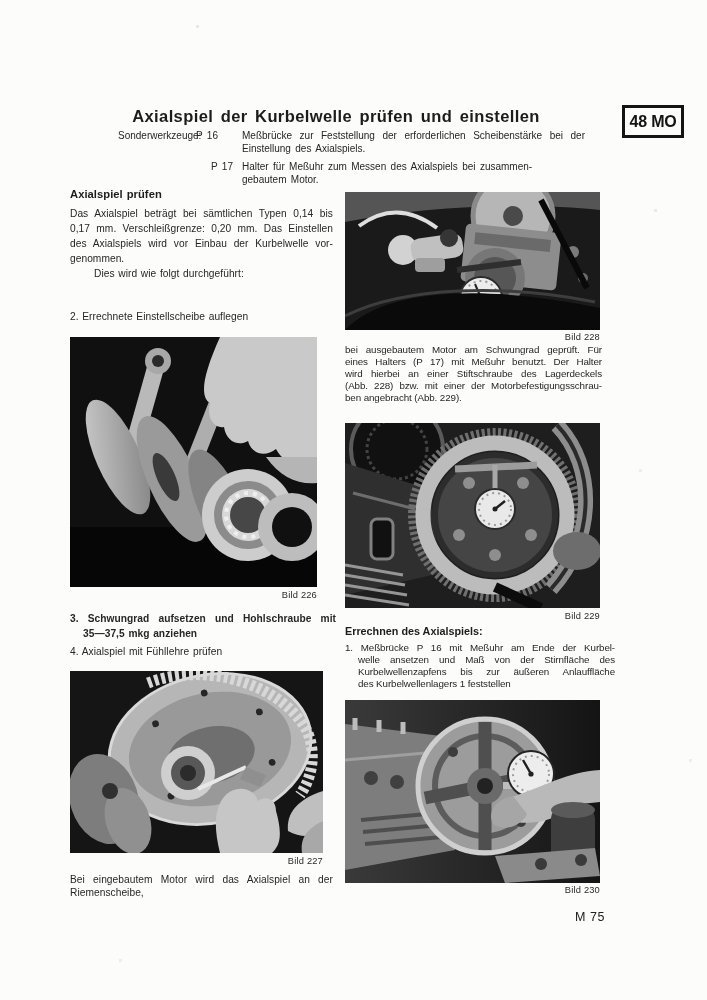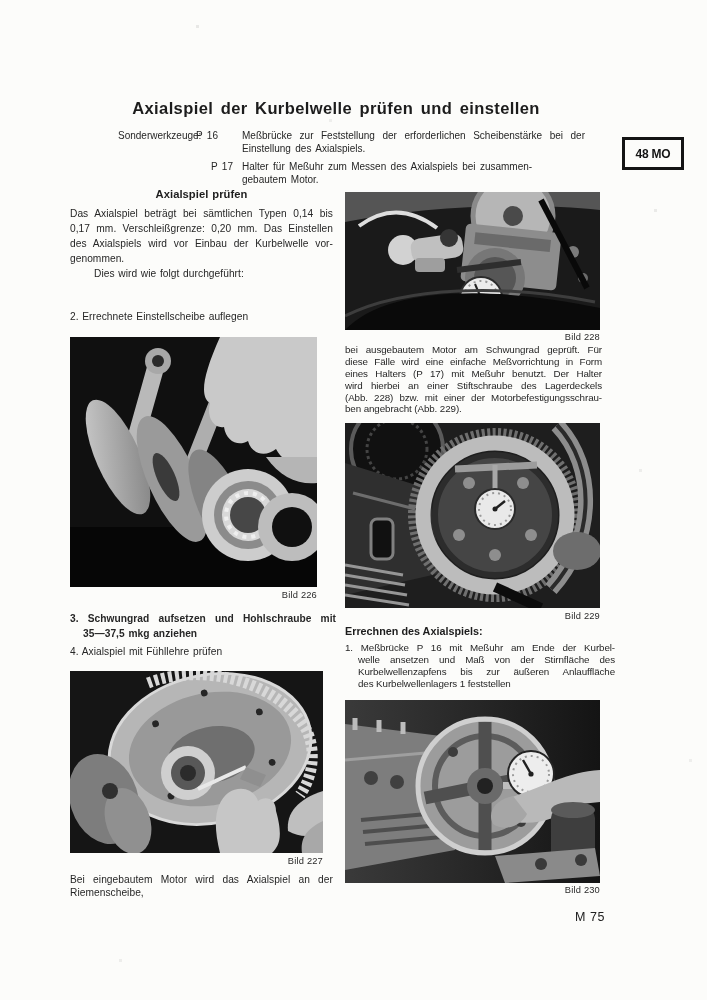--- a/index.html
+++ b/index.html
@@ -2,44 +2,44 @@
 <html><head>
 <meta charset="utf-8">
 <style>
   html,body{margin:0;padding:0;}
   body{width:707px;height:1000px;background:#e8e8e6;font-family:"Liberation Sans",sans-serif;}
   #page{position:relative;width:707px;height:1000px;background:#fcfcfa;overflow:hidden;color:#262626;}
 
   .abs{position:absolute;}
 
   
-  #title{left:70px;top:99px;width:532px;text-align:center;font-weight:700;font-size:16.5px;
+  #title{left:70px;top:107px;width:532px;text-align:center;font-weight:700;font-size:16.5px;
          letter-spacing:.4px;word-spacing:2.5px;color:#1c1c1c;}
   #badge{left:622px;top:105px;width:62px;height:33px;box-sizing:border-box;border:3px solid #141414;
-         display:flex;align-items:center;justify-content:center;font-weight:700;font-size:12px;
-         letter-spacing:-0.2px;color:#141414;background:#fcfcfa;margin-top:32px;}
+         display:flex;align-items:center;justify-content:center;font-weight:700;font-size:16px;
+         letter-spacing:-0.2px;color:#141414;background:#fcfcfa;}
 
   
   .tools-label{left:118px;top:130px;font-size:10px;word-spacing:1.6px;}
   .tool-code{font-size:10px;word-spacing:1.6px;}
   .tc1{left:196px;top:130px;} .tc2{left:211px;top:161px;}
   .tool-desc{left:242px;width:343px;font-size:10px;word-spacing:1.6px;}
   .td1{top:130px;} .td2{top:161px;}
   .tool-desc .ln{height:12.6px;line-height:12.6px;}
 
   
   .just .ln{text-align:justify;text-align-last:justify;overflow:hidden;}
   .just .ln:last-child{text-align-last:left;}
   .noj .ln{text-align-last:left !important;}
   .hang{padding-left:13px;}
   .hang .ln:first-child{margin-left:-13px;}
 
   
   .lcol{left:70px;width:263px;font-size:10.2px;word-spacing:.8px;letter-spacing:.05px;}
-  #l-heading{top:188px;font-weight:700;font-size:11.2px;color:#1d1d1d;text-align:center;}
+  #l-heading{top:188px;font-weight:700;font-size:11.2px;color:#1d1d1d;}
   #l-para1{top:206px;} #l-para1 .ln{height:15.1px;line-height:15.1px;}
   #l-intro{top:268px;margin-left:24px;}
   #l-step1{top:290px;white-space:nowrap;}
   #l-step2{top:311px;white-space:nowrap;}
   #l-step3{top:611px;width:253px;} #l-step3 .ln{height:15px;line-height:15px;font-weight:bold;}
   #l-step4{top:646px;white-space:nowrap;}
   #l-closing{top:874px;} #l-closing .ln{height:12.6px;line-height:12.6px;}
 
   
   .rcol{left:345px;width:257px;font-size:9.8px;letter-spacing:-0.1px;}
@@ -244,21 +244,20 @@
 
       <circle cx="228" cy="60" r="6" fill="#7b7b7b"></circle>
       <circle cx="238" cy="86" r="5" fill="#6b6b6b"></circle>
       <path d="M196 8 L242 96" stroke="#090909" stroke-width="6"></path>
     </svg>
   </div>
   <div class="abs caption" id="cap228">Bild 228</div>
 
   <div class="abs rcol just" id="r-para">
       <div class="ln">bei ausgebautem Motor am Schwungrad geprüft. Für</div>
-      <div class="ln">diese Fälle wird eine einfache Meßvorrichtung in Form</div>
       <div class="ln">eines Halters (P 17) mit Meßuhr benutzt. Der Halter</div>
       <div class="ln">wird hierbei an einer Stiftschraube des Lagerdeckels</div>
       <div class="ln">(Abb. 228) bzw. mit einer der Motorbefestigungsschrau-</div>
       <div class="ln">ben angebracht (Abb. 229).</div>
     </div>
 
   <div class="abs photo" id="photo229">
     <svg width="255" height="185" viewBox="0 0 255 185">
       <rect width="255" height="185" fill="#1e1e1e"></rect>
 

